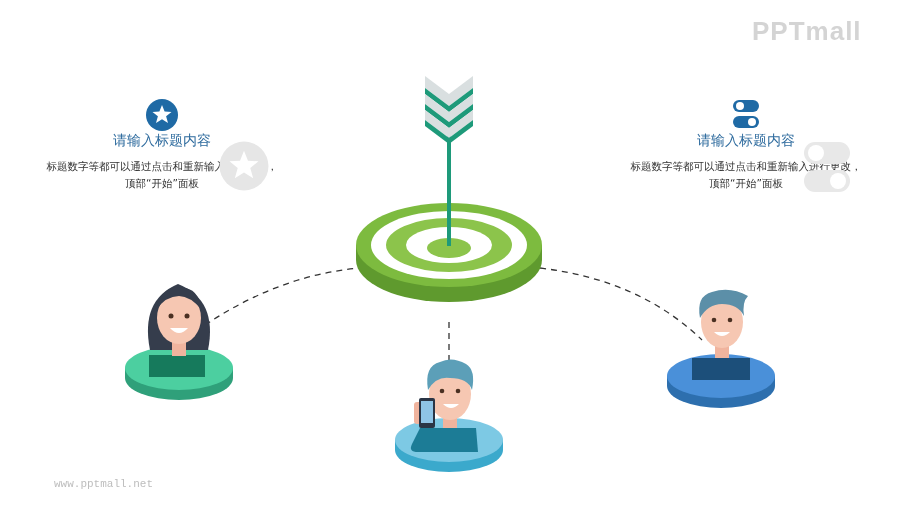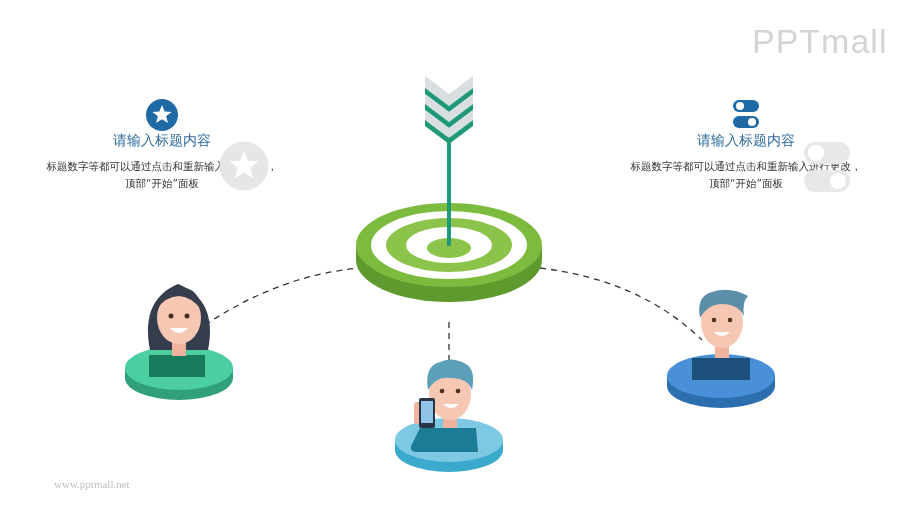--- a/index.html
+++ b/index.html
@@ -2,26 +2,26 @@
 <html><head>
 <meta charset="utf-8">
 <style>
   html, body { margin: 0; padding: 0; }
   body {
     width: 900px; height: 506px; background: #ffffff; position: relative; overflow: hidden;
     font-family: "DejaVu Sans", "Liberation Sans", sans-serif;
   }
   .abs { position: absolute; }
   .logo {
-    left: 752px; top: 22px; font-family: "Liberation Sans", sans-serif; font-size: 34px;
-    color: #d4d4d4; letter-spacing: 1px; font-weight: normal;
+    left: 752px; top: 16px; font-family: "Liberation Sans", sans-serif; font-size: 26px;
+    color: #d4d4d4; letter-spacing: 1px; font-weight: bold;
   }
   .footer-url {
     left: 54px; top: 478px; font-size: 11px; color: #bdbdbd;
-    font-family: Liberation Serif, serif;
+    font-family: Liberation Mono, monospace;
   }
   .text-block { width: 240px; text-align: center; }
   .block-title { font-size: 14px; color: #2e6b9e; }
   .block-desc { font-size: 10.5px; color: #333; line-height: 17px; margin-top: 8px; }
   .icon-wrap { width: 100%; display: flex; justify-content: center; }
   svg { display: block; }
 </style>
 </head>
 <body>
 

